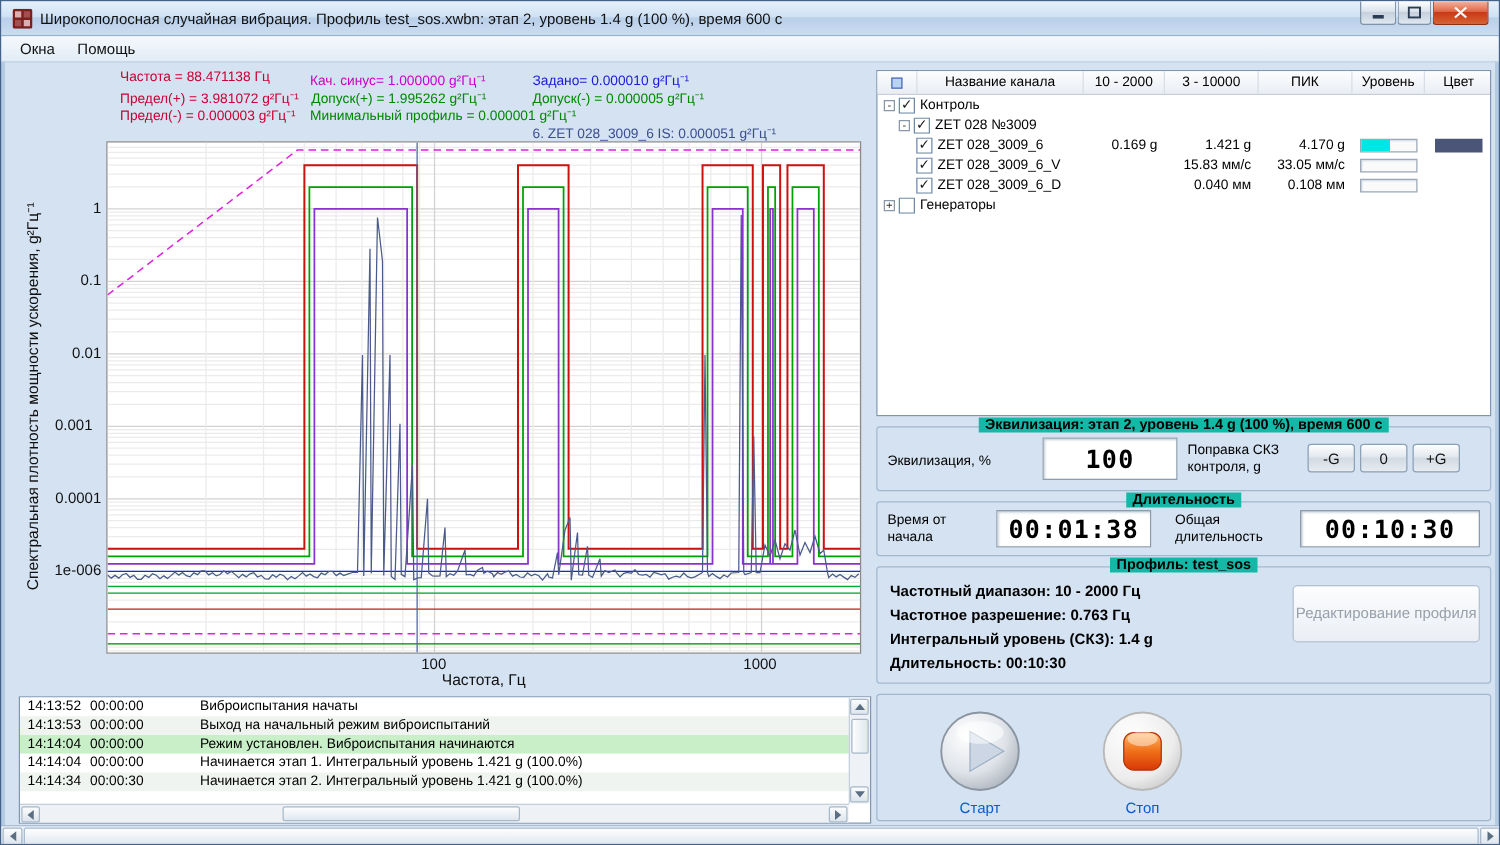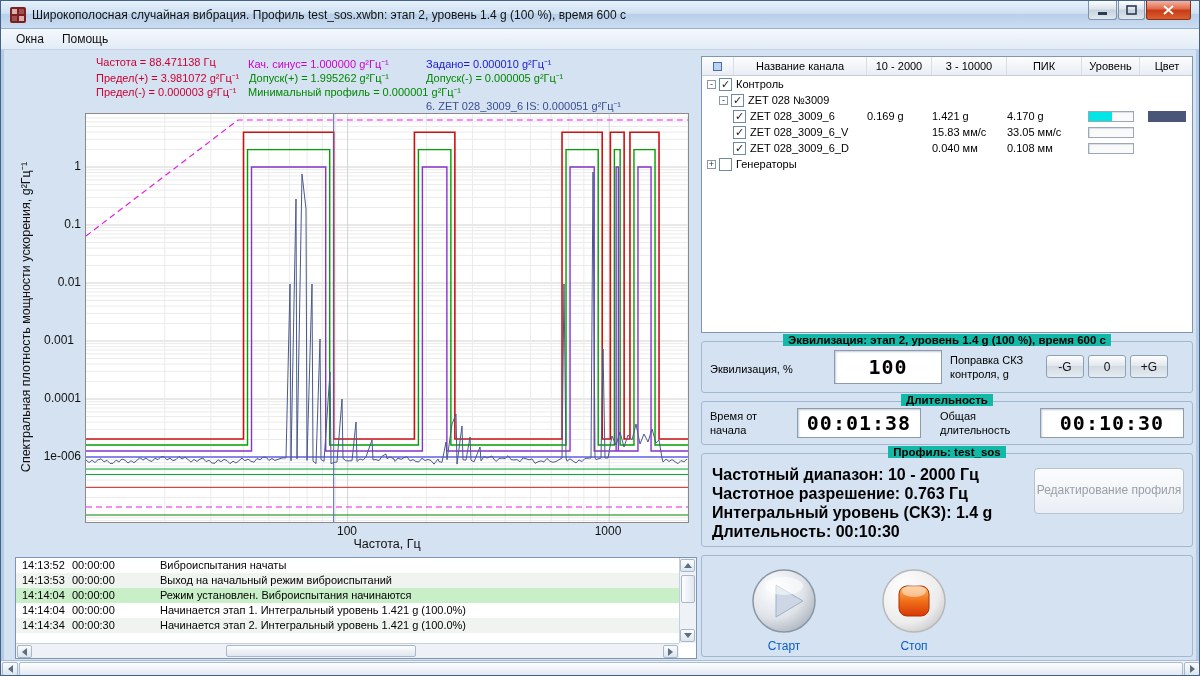--- a/index.html
+++ b/index.html
@@ -32,34 +32,34 @@
 .tri.up{border-bottom:5px solid #5c6e82;margin-top:-4px}
 .tri.down{border-top:5px solid #5c6e82;margin-bottom:-4px}
 .tri.left{border-right:5px solid #5c6e82;margin-left:-4px}
 .tri.right{border-left:5px solid #5c6e82;margin-right:-4px}
 .chpanel{position:absolute;left:700px;top:55px;width:492px;height:277px;background:#fff;border:1px solid #7e96b2}
 .chheader{display:flex;height:19px;background:linear-gradient(#fdfdfe,#e9edf3);border-bottom:1px solid #c6cedb;font-size:11px}
 .hc{display:flex;align-items:center;justify-content:center;border-right:1px solid #d8dee6;height:100%;flex:none}
 .selicon{width:9px;height:9px;border:1px solid #4a6ab0;background:#b8d4f0;display:inline-block}
 .chrow{display:flex;height:16px;align-items:center;font-size:11px}
 .namecell{display:flex;align-items:center;width:165px;flex:none;white-space:nowrap;overflow:hidden}
-.vcell{padding-right:6px;flex:none}
+.vcell{text-align:right;padding-right:6px;flex:none}
 .ccell{display:flex;justify-content:center;align-items:center;flex:none}
 .exp{width:9px;height:9px;border:1px solid #8898a8;background:#fff;font-size:9px;line-height:7px;text-align:center;margin-right:3px;color:#333;flex:none;cursor:pointer}
 .cb{width:13px;height:13px;border:1px solid #6e8aa8;background:#fff;font-size:11px;line-height:11px;text-align:center;color:#1a1a1a;margin-right:4px;flex:none;cursor:pointer}
 .lvlbox{width:46px;height:11px;border:1px solid #9aa8b8;background:#fafafa;box-shadow:inset 1px 1px 1px #d8dee6;overflow:hidden}
 .lvlfill{height:100%}
 .swatch{width:38px;height:11px}
 .group{position:absolute;border:1px solid #a2b8d0;border-radius:3px}
 .gtitle{position:absolute;top:-8px;left:0;width:100%;text-align:center;font-size:11.5px;font-weight:bold;white-space:nowrap}
 .gtitle span{background:#14b8a6;padding:0 5px}
 .glabel{position:absolute;font-size:11px;line-height:1.25}
 .display{position:absolute;background:#fff;border:1px solid #8c9cae;box-shadow:inset 1px 1px 2px #c2ccd6;display:flex;align-items:center;justify-content:center;font-family:"DejaVu Sans Mono",monospace;font-weight:bold;font-size:20px;letter-spacing:1px;color:#000}
 .gbtn{position:absolute;width:38px;height:23px;background:linear-gradient(#fefefe,#e2e8ee 45%,#d2dae2 50%,#e6ebf1);border:1px solid #8ca0b6;border-radius:3px;font-size:12px;font-family:inherit;color:#111;cursor:pointer}
-.profline{position:absolute;left:10px;font-size:16px;font-weight:bold;white-space:nowrap}
+.profline{position:absolute;left:10px;font-size:12px;font-weight:bold;white-space:nowrap}
 .editbtn{position:absolute;background:linear-gradient(#fcfdfe,#eaeef4);border:1px solid #b6c2d0;border-radius:4px;color:#98a0a8;font-size:12px;font-family:inherit;line-height:1.3}
 .bigbtn{position:absolute;top:10px;width:70px;text-align:center;cursor:pointer}
 .blabel{color:#0b5ccc;font-size:12px}
 .appsb{position:absolute;left:0;top:659px;width:1200px;height:17px;background:linear-gradient(#eef3f8,#d8e2ec);border-top:1px solid #aabdd2}
 .appthumb{position:absolute;left:18px;right:18px;top:1px;height:14px;background:linear-gradient(#fdfdfe,#e2e9f1);border:1px solid #a8bcd2;border-radius:2px}
 .appsb .sbb{top:1px;height:14px;width:16px}
 </style>
 </head>
 <body>
 

